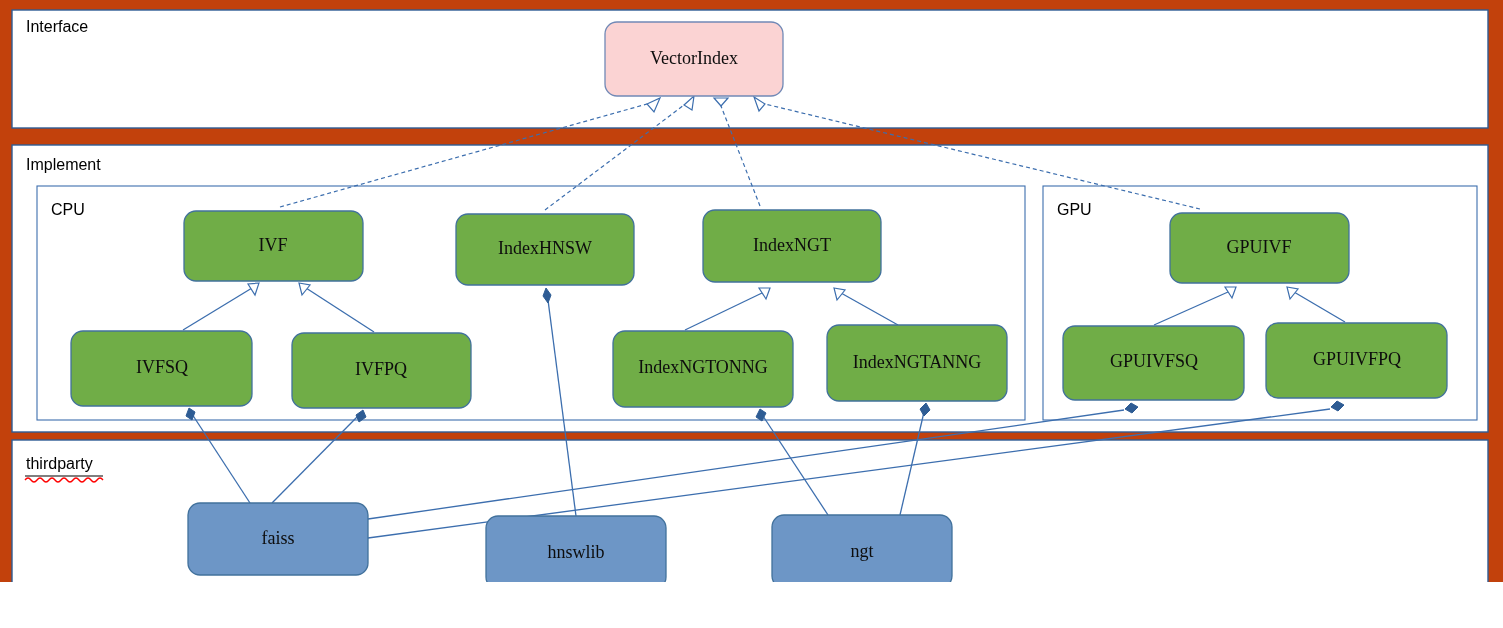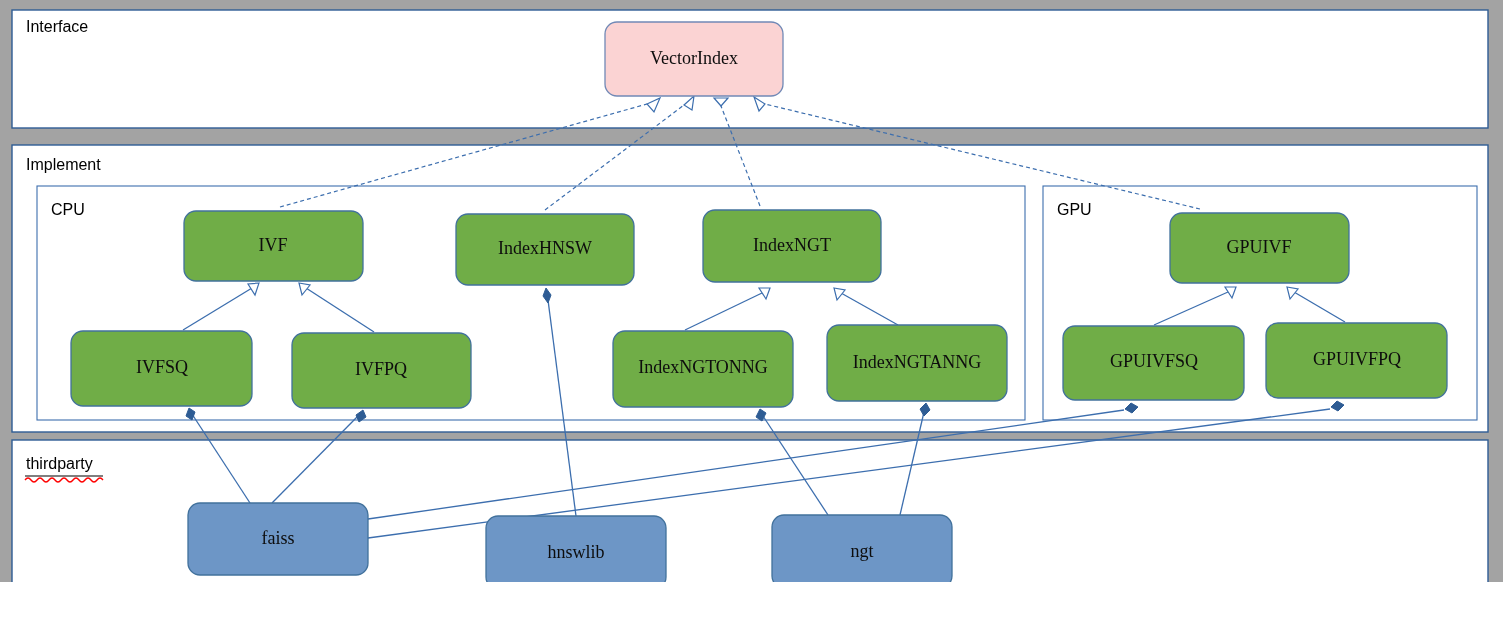--- a/index.html
+++ b/index.html
@@ -8,21 +8,21 @@
     padding: 0;
     background: #ffffff;
   }
   body {
     font-family: "Liberation Sans", sans-serif;
   }
   #canvas {
     position: relative;
     width: 1503px;
     height: 582px;
-    background: #a3a3a3;
+    background: #c2410c;
     overflow: hidden;
   }
   svg.diagram {
     position: absolute;
     left: 0;
     top: 0;
     width: 1503px;
     height: 628px;
   }
   .container-rect {

